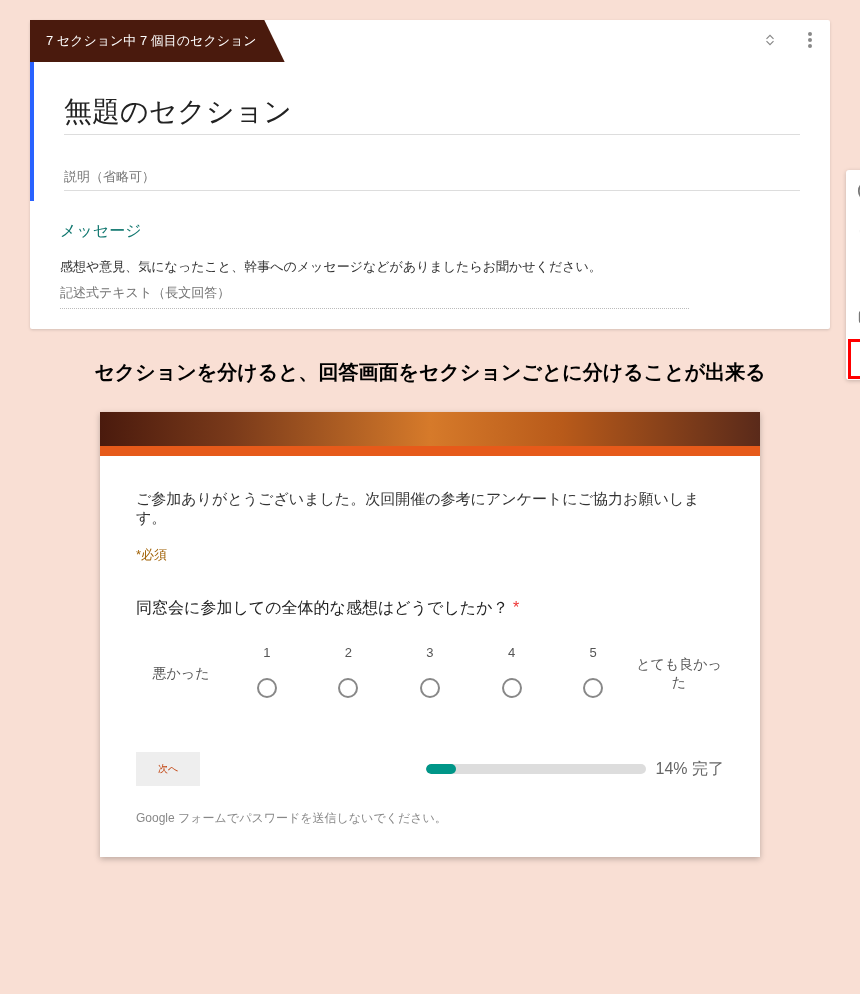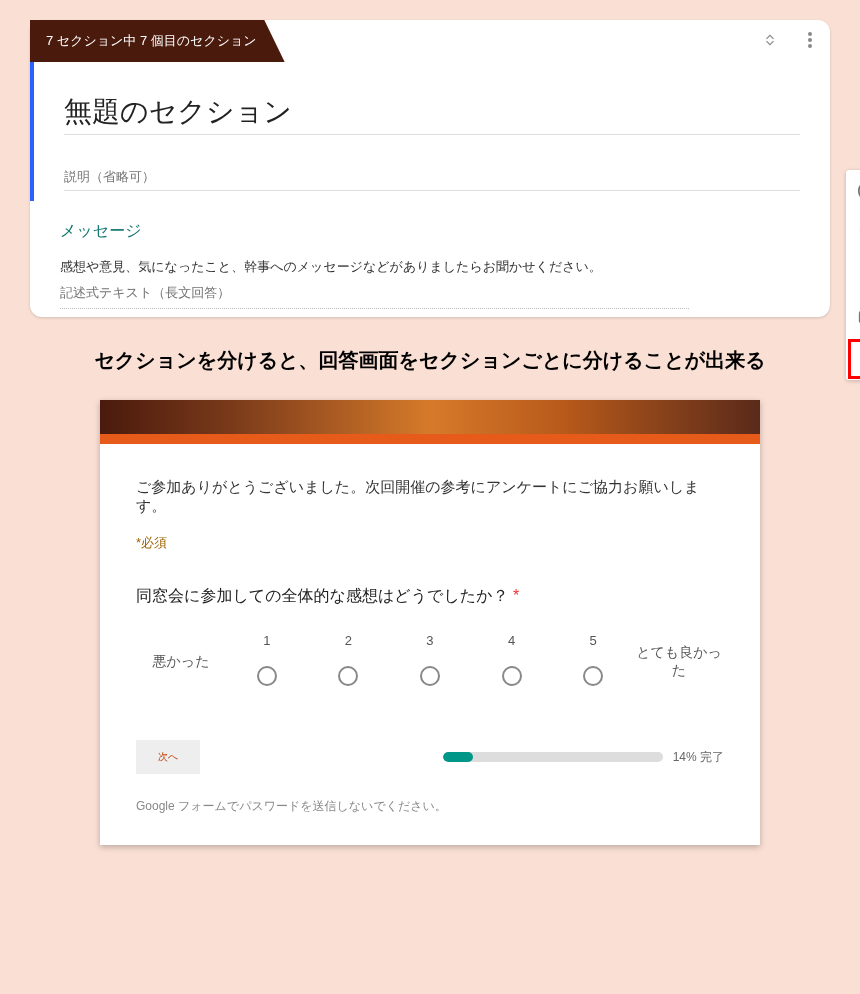--- a/index.html
+++ b/index.html
@@ -9,22 +9,22 @@
     width: 860px;
     padding: 20px 0;
   }
   .editor-wrap {
     position: relative;
     margin: 0 30px 30px 30px;
   }
   .editor-card {
     background: #fff;
     box-shadow: 0 1px 3px rgba(0,0,0,0.15);
-    border-radius: 12px;
-    padding-bottom: 8px;
+    border-radius: 2px;
+    padding-bottom: 20px;
     position: relative;
   }
   .section-indicator {
     position: relative;
     height: 40px;
   }
   .section-label-tab {
     position: absolute;
     left: 0; top: 0;
     background: #4a1a0d;
@@ -224,21 +224,21 @@
     border-radius: 5px;
     overflow: hidden;
   }
   .progress-fill {
     height: 100%;
     background: #009688;
     width: 14%;
     border-radius: 5px;
   }
   .progress-text {
-    font-size: 12px;
+    font-size: 16px;
     color: #666;
   }
   .footer-note {
     font-size: 12px;
     color: #888;
     margin-top: 24px;
   }
 </style>
 </head>
 <body>

